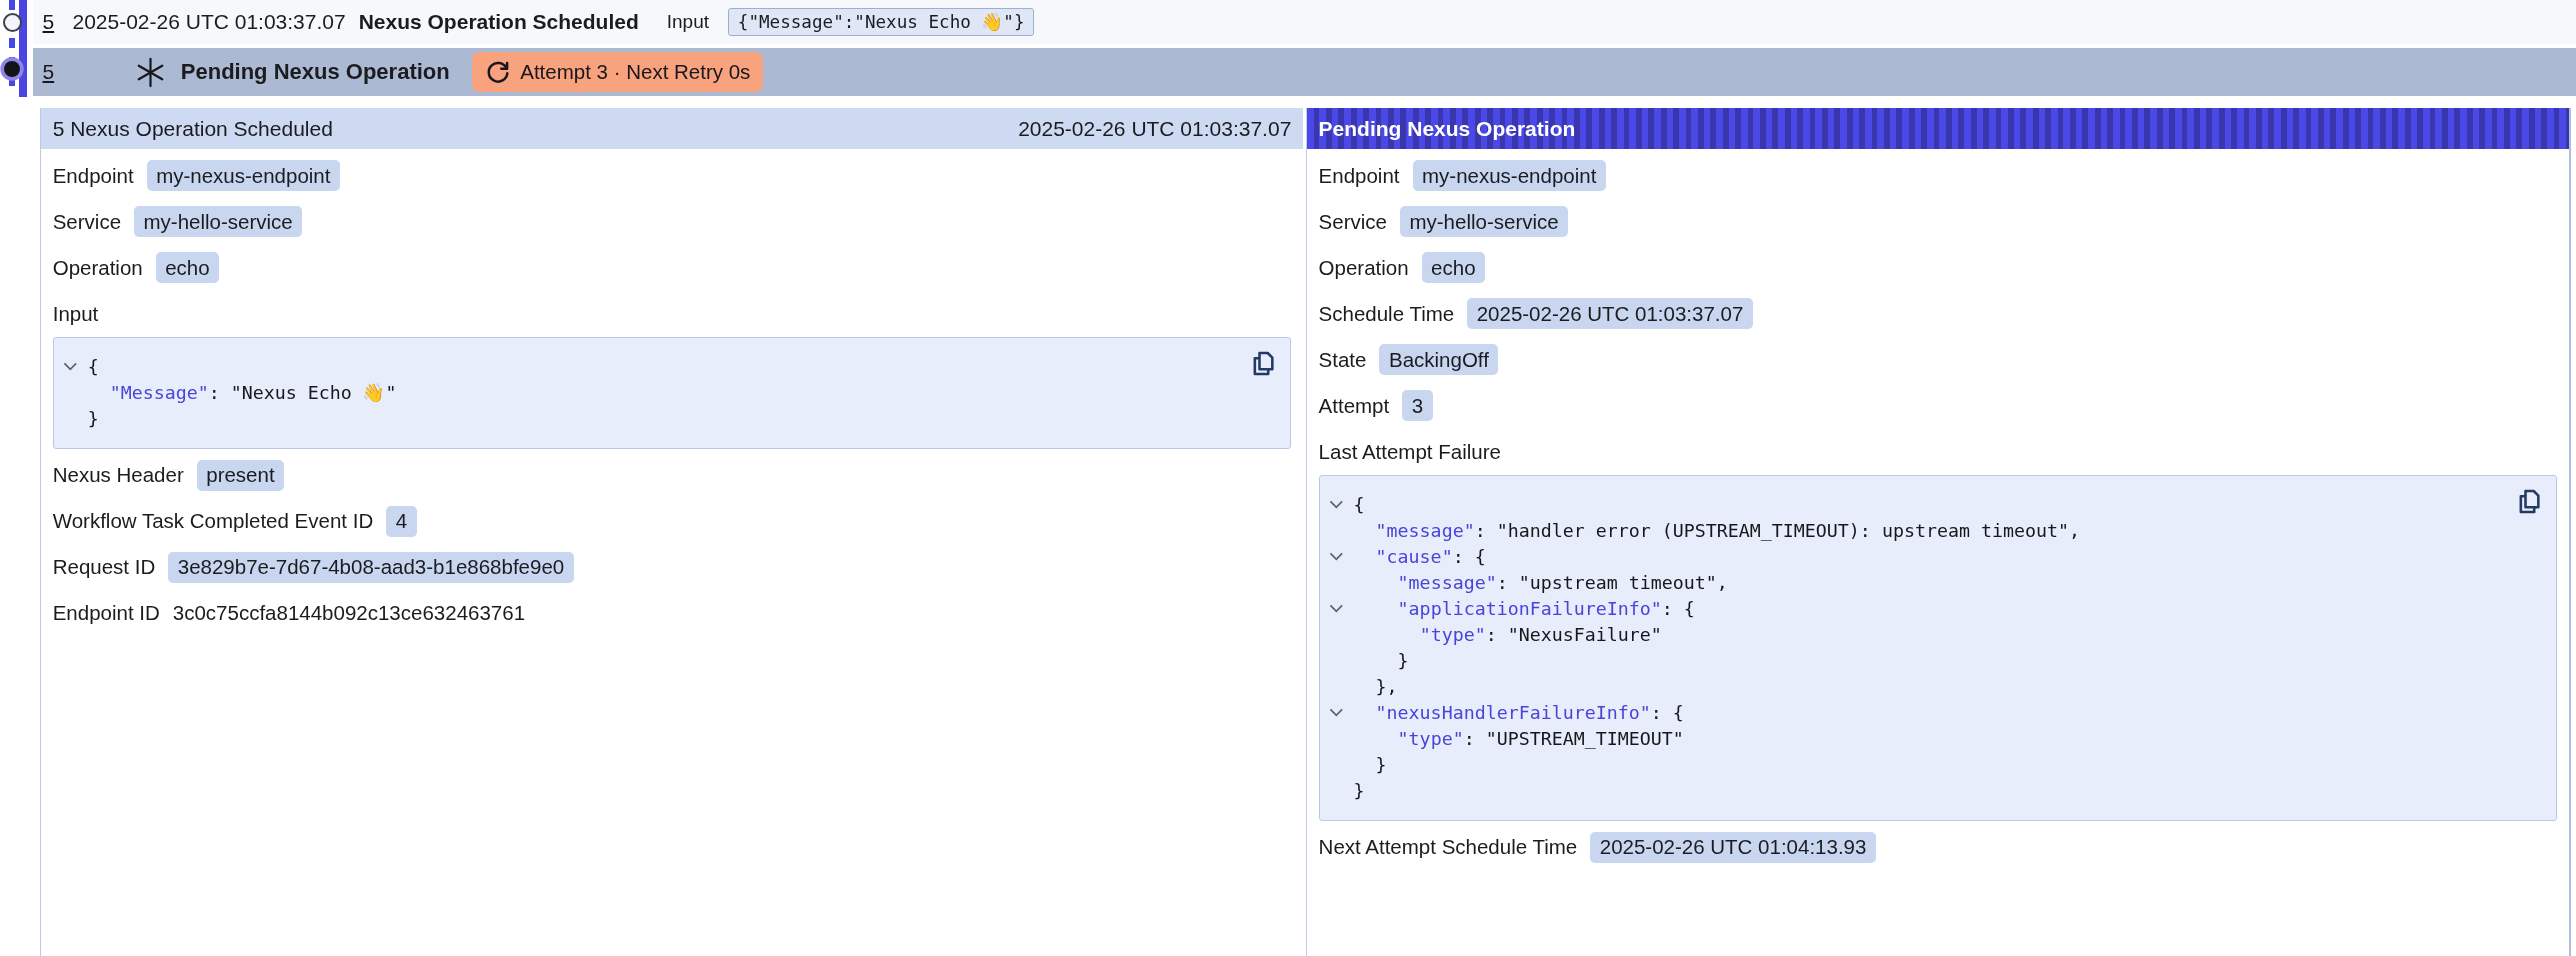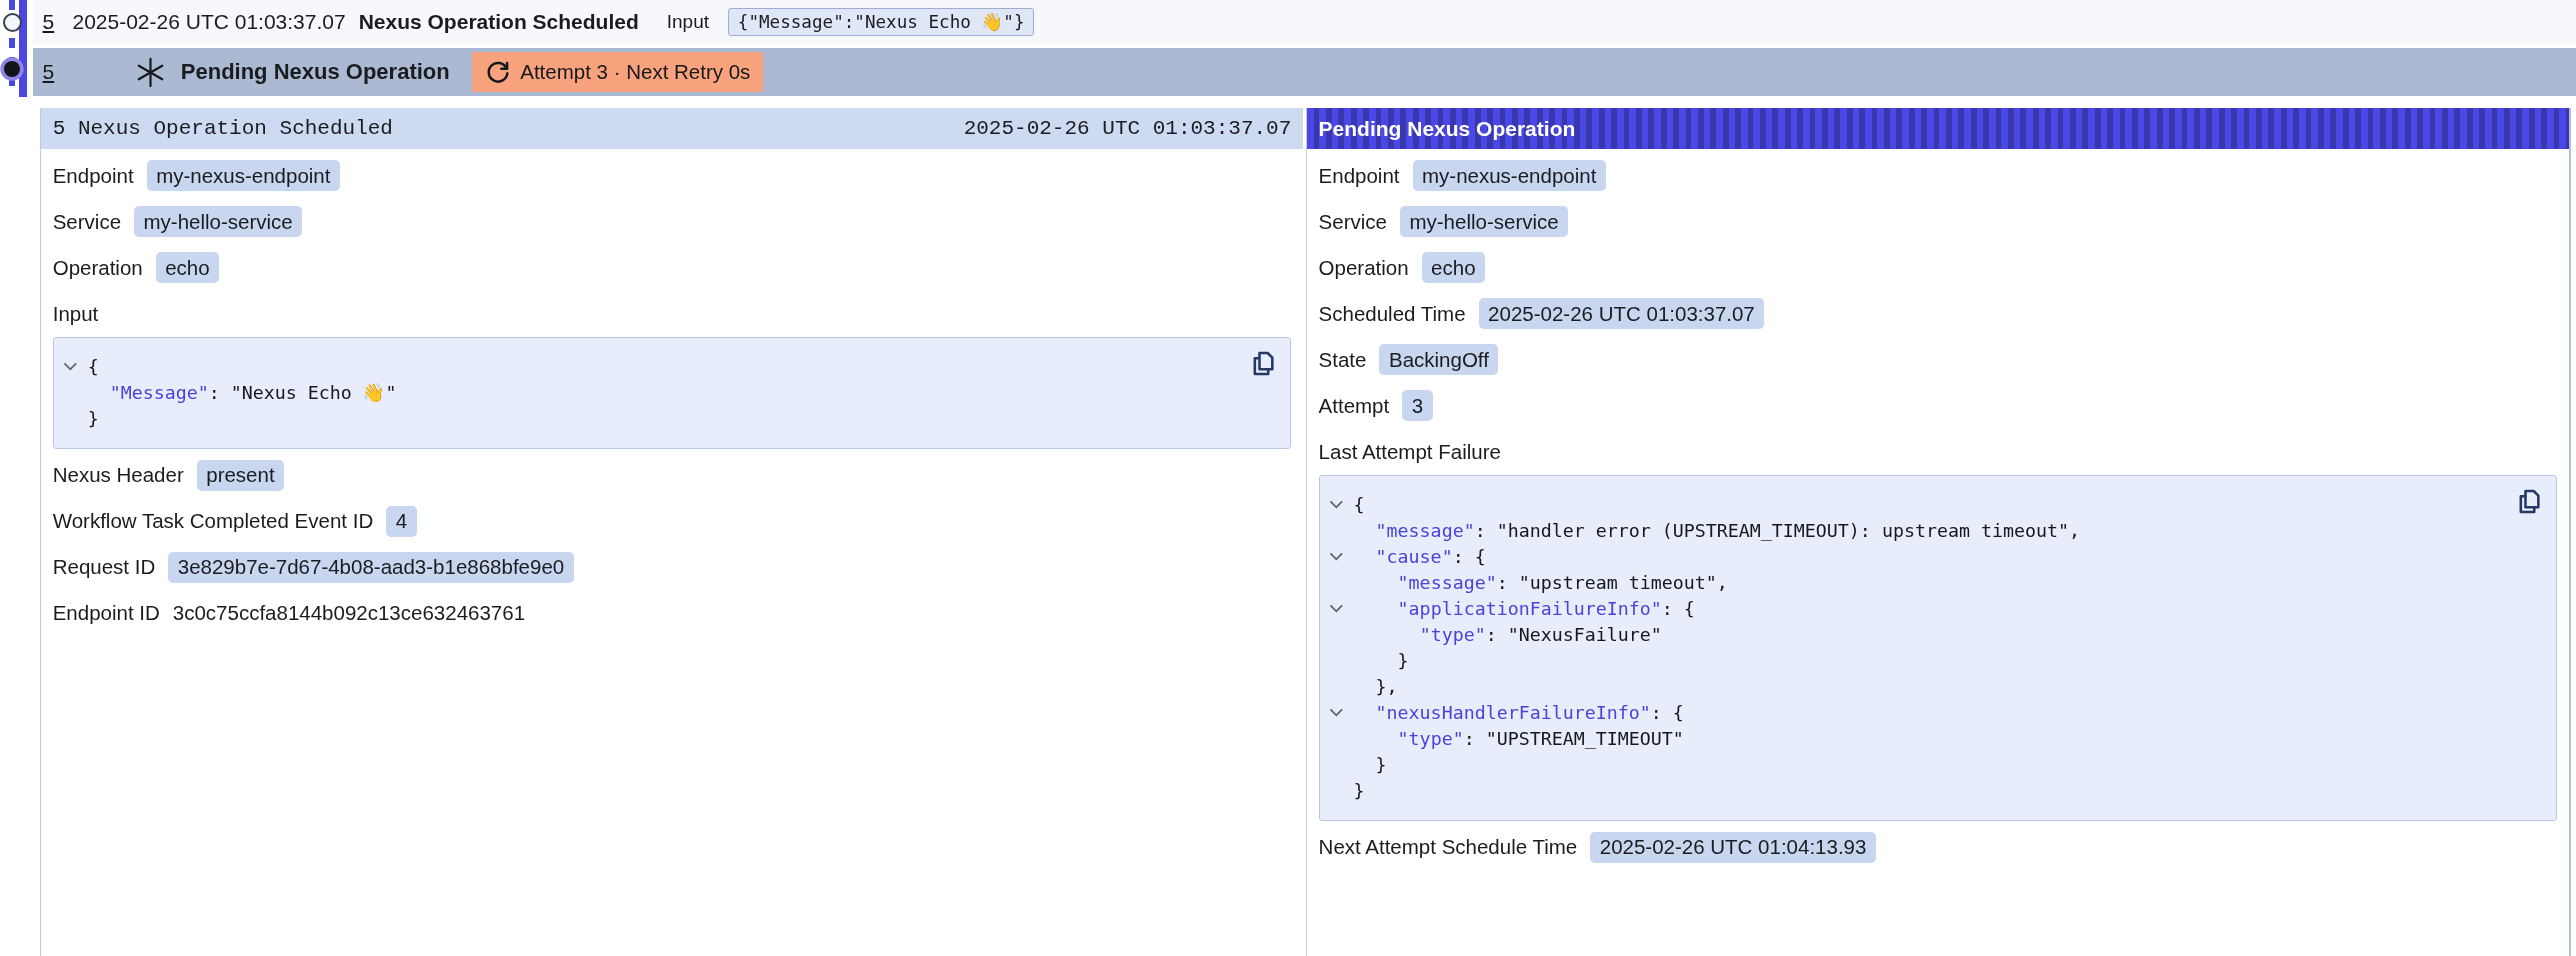--- a/index.html
+++ b/index.html
@@ -25,28 +25,28 @@
   .row-pending{height:48px;background:#ACB9D3;}
   .ev-id{margin-left:9.5px;text-decoration:underline;color:#17181C;cursor:pointer;}
   .ev-time{margin-left:18.3px;}
   .ev-title{margin-left:13px;font-weight:700;}
   .ev-input-label{margin-left:28px;font-size:19px;}
   .input-chip{margin-left:19px;font-family:"DejaVu Sans Mono",monospace;font-size:17.6px;
     background:#DFE7F7;border:1.5px solid #9DAED2;border-radius:2.9px;padding:2.9px 8.8px;cursor:pointer;}
   .pending-icon{margin-left:81px;display:flex;align-items:center;}
   .row-pending .ev-title{margin-left:14.6px;font-size:22px;}
   .retry-chip{margin-left:22px;height:40px;display:flex;align-items:center;gap:9.5px;
-    background:#F9A27E;border-radius:2px;padding:0 13px;font-size:20.5px;color:#17181C;}
+    background:#F9A27E;border-radius:8px;padding:0 13px;font-size:20.5px;color:#17181C;}
   
   .panels{position:absolute;left:40px;top:108px;width:2531px;height:879px;display:flex;gap:2.9px;}
   .panel{box-sizing:border-box;background:#fff;}
   .panel-left{width:1263px;border-left:1.5px solid #BCC9E2;}
   .panel-right{width:1265px;border-left:1.5px solid #C2CEE4;border-right:2.2px solid #AFBFDA;}
   .panel-header{height:41px;display:flex;align-items:center;padding:0 11.7px;font-size:21px;font-weight:500;}
-  .panel-left .panel-header{background:#CDDAF2;justify-content:space-between;font-family:Liberation Mono, monospace;}
+  .panel-left .panel-header{background:#CDDAF2;justify-content:space-between;}
   .panel-right .panel-header{color:#fff;font-weight:600;
     background:repeating-linear-gradient(90deg,#4B48E8 0 6.6px,#3936AE 6.6px 12.4px);}
   .fields{padding:3.7px 11.7px 0 11.7px;}
   .field-row{min-height:46px;display:flex;align-items:center;gap:13px;font-size:20.5px;}
   .val-badge{background:#C9D6EF;border-radius:5px;padding:3.7px 9.5px;white-space:nowrap;}
   .val-link{cursor:pointer;}
   .section-label{height:46px;display:flex;align-items:center;font-size:20.5px;padding:0 11.7px;}
   
   .code-block{margin:0 11.7px;background:#E7EDFB;border:1.5px solid #B9C7E6;border-radius:2.9px;
     padding:16px 0;position:relative;}
@@ -174,21 +174,21 @@
   </div>
         <div class="field-row">
     <span>Service</span>
     <span class="val-badge">my-hello-service</span>
   </div>
         <div class="field-row">
     <span>Operation</span>
     <span class="val-badge">echo</span>
   </div>
         <div class="field-row">
-    <span>Scheduled Time</span>
+    <span>Schedule Time</span>
     <span class="val-badge">2025-02-26 UTC 01:03:37.07</span>
   </div>
         <div class="field-row">
     <span>State</span>
     <span class="val-badge">BackingOff</span>
   </div>
         <div class="field-row">
     <span>Attempt</span>
     <span class="val-badge">3</span>
   </div>

